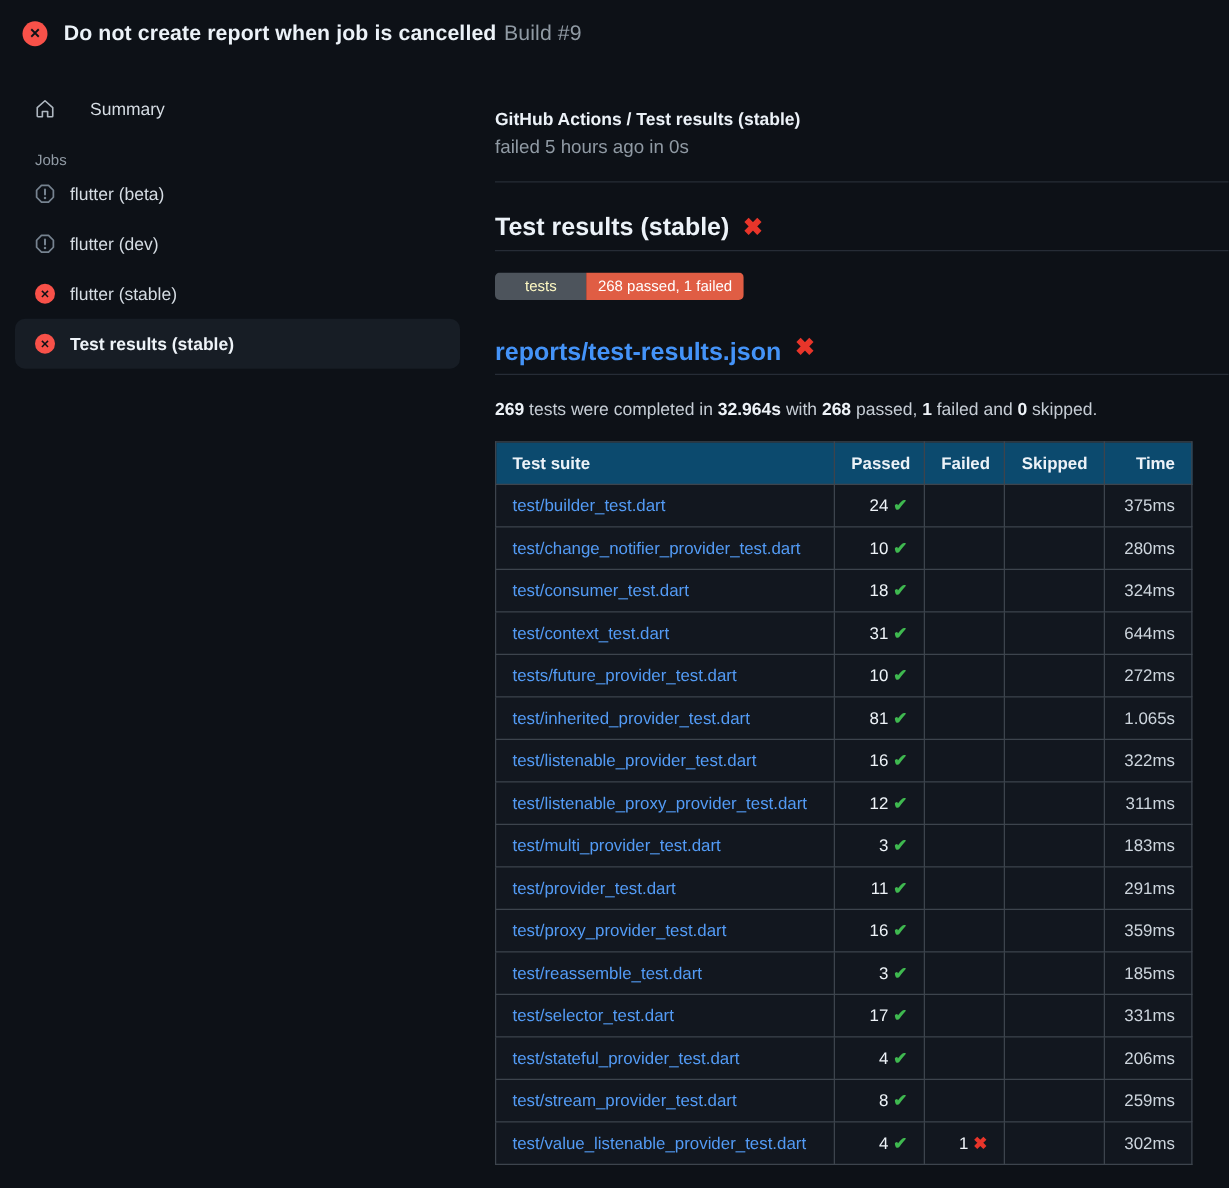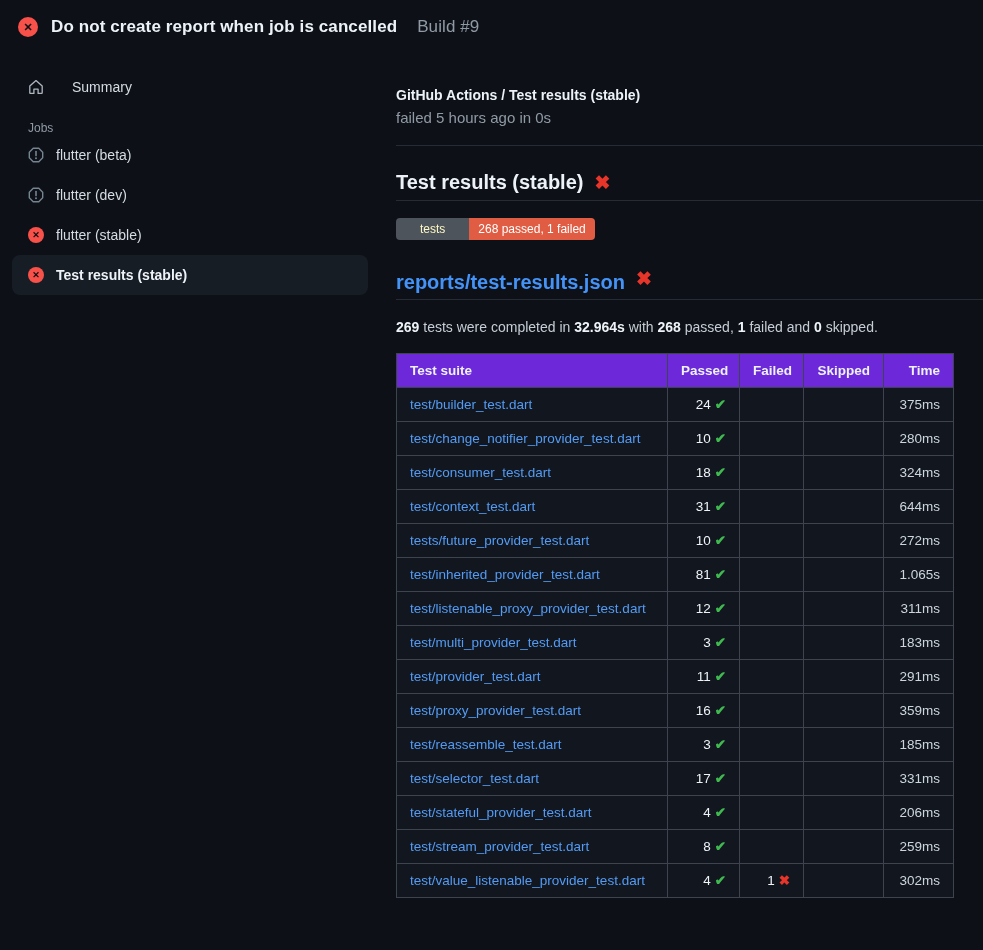--- a/index.html
+++ b/index.html
@@ -11,21 +11,21 @@
   *{box-sizing:border-box;margin:0;padding:0}
   html,body{width:983px;height:950px;overflow:hidden}
   body{background:var(--bg);color:var(--txt);font-family:"Liberation Sans",sans-serif;}
 
   
   .app-header{display:flex;align-items:center;gap:13px;padding:17px 24px 14px 18px;}
   .circle-x{width:20px;height:20px;min-width:20px;border-radius:50%;background:var(--red);
     display:inline-flex;align-items:center;justify-content:center;}
   .circle-x>span{color:#0d1117;font-size:11px;font-weight:900;line-height:1;}
   .page-title{font-size:17px;font-weight:700;letter-spacing:.1px;}
-  .page-title .build{color:var(--txt2);font-weight:400;margin-left:20px;}
+  .page-title .build{color:var(--txt2);font-weight:400;margin-left:6px;}
 
   
   .layout{display:flex;align-items:flex-start;}
   .sidebar{width:380px;min-width:380px;padding-top:18px;}
   .summary-item{display:flex;align-items:center;gap:28px;padding:10px 16px;margin:0 12px;
     font-size:14px;color:#d5dce3;border-radius:8px;cursor:pointer;}
   .jobs-label{color:var(--txt2);font-size:12px;padding:0 28px;margin-top:16px;}
   .job-item{display:flex;align-items:center;gap:12px;height:40px;padding:0 16px;margin:0 12px;
     font-size:14px;color:#d5dce3;border-radius:8px;cursor:pointer;}
   .job-item.selected{background:#171d25;font-weight:700;color:#eef3f8;}
@@ -52,21 +52,21 @@
   .hr3{margin-top:4px;}
   .summary-line{font-size:14px;color:#c6cdd5;margin-top:17px;line-height:20px;}
   .summary-line b{color:#eef3f8;}
 
   
   table{border-collapse:collapse;table-layout:fixed;width:557px;margin-top:16px;
     font-size:13.5px;}
   col.c-suite{width:271px}col.c-pass{width:72px}col.c-fail{width:64px}
   col.c-skip{width:80px}col.c-time{width:70px}
   th,td{border:1px solid var(--border);padding:8px 13px;height:34px;line-height:17px;}
-  thead th{background:#6d28d9;font-weight:700;text-align:right;}
+  thead th{background:#0c4a6e;font-weight:700;text-align:right;}
   thead th.left{text-align:left;}
   tbody td{background:#12171f;text-align:right;}
   tbody td.suite{text-align:left;}
   td.suite a{color:var(--link);text-decoration:none;cursor:pointer;}
   .check{color:var(--green);font-weight:700;margin-left:4px;}
   .cross{color:var(--xred);font-weight:700;margin-left:4px;}
   td .num{color:#eef3f8;}
   td.time{color:#cdd5dd;}
 </style>
 </head>
@@ -207,20 +207,27 @@
               <td class="time">272ms</td>
             </tr>
             <tr>
               <td class="suite"><a>test/inherited_provider_test.dart</a></td>
               <td><span class="num">81</span><span class="check">✔</span></td>
               <td></td>
               <td></td>
               <td class="time">1.065s</td>
             </tr>
             <tr>
+              <td class="suite"><a>test/listenable_provider_test.dart</a></td>
+              <td><span class="num">16</span><span class="check">✔</span></td>
+              <td></td>
+              <td></td>
+              <td class="time">322ms</td>
+            </tr>
+            <tr>
               <td class="suite"><a>test/listenable_proxy_provider_test.dart</a></td>
               <td><span class="num">12</span><span class="check">✔</span></td>
               <td></td>
               <td></td>
               <td class="time">311ms</td>
             </tr>
             <tr>
               <td class="suite"><a>test/multi_provider_test.dart</a></td>
               <td><span class="num">3</span><span class="check">✔</span></td>
               <td></td>

